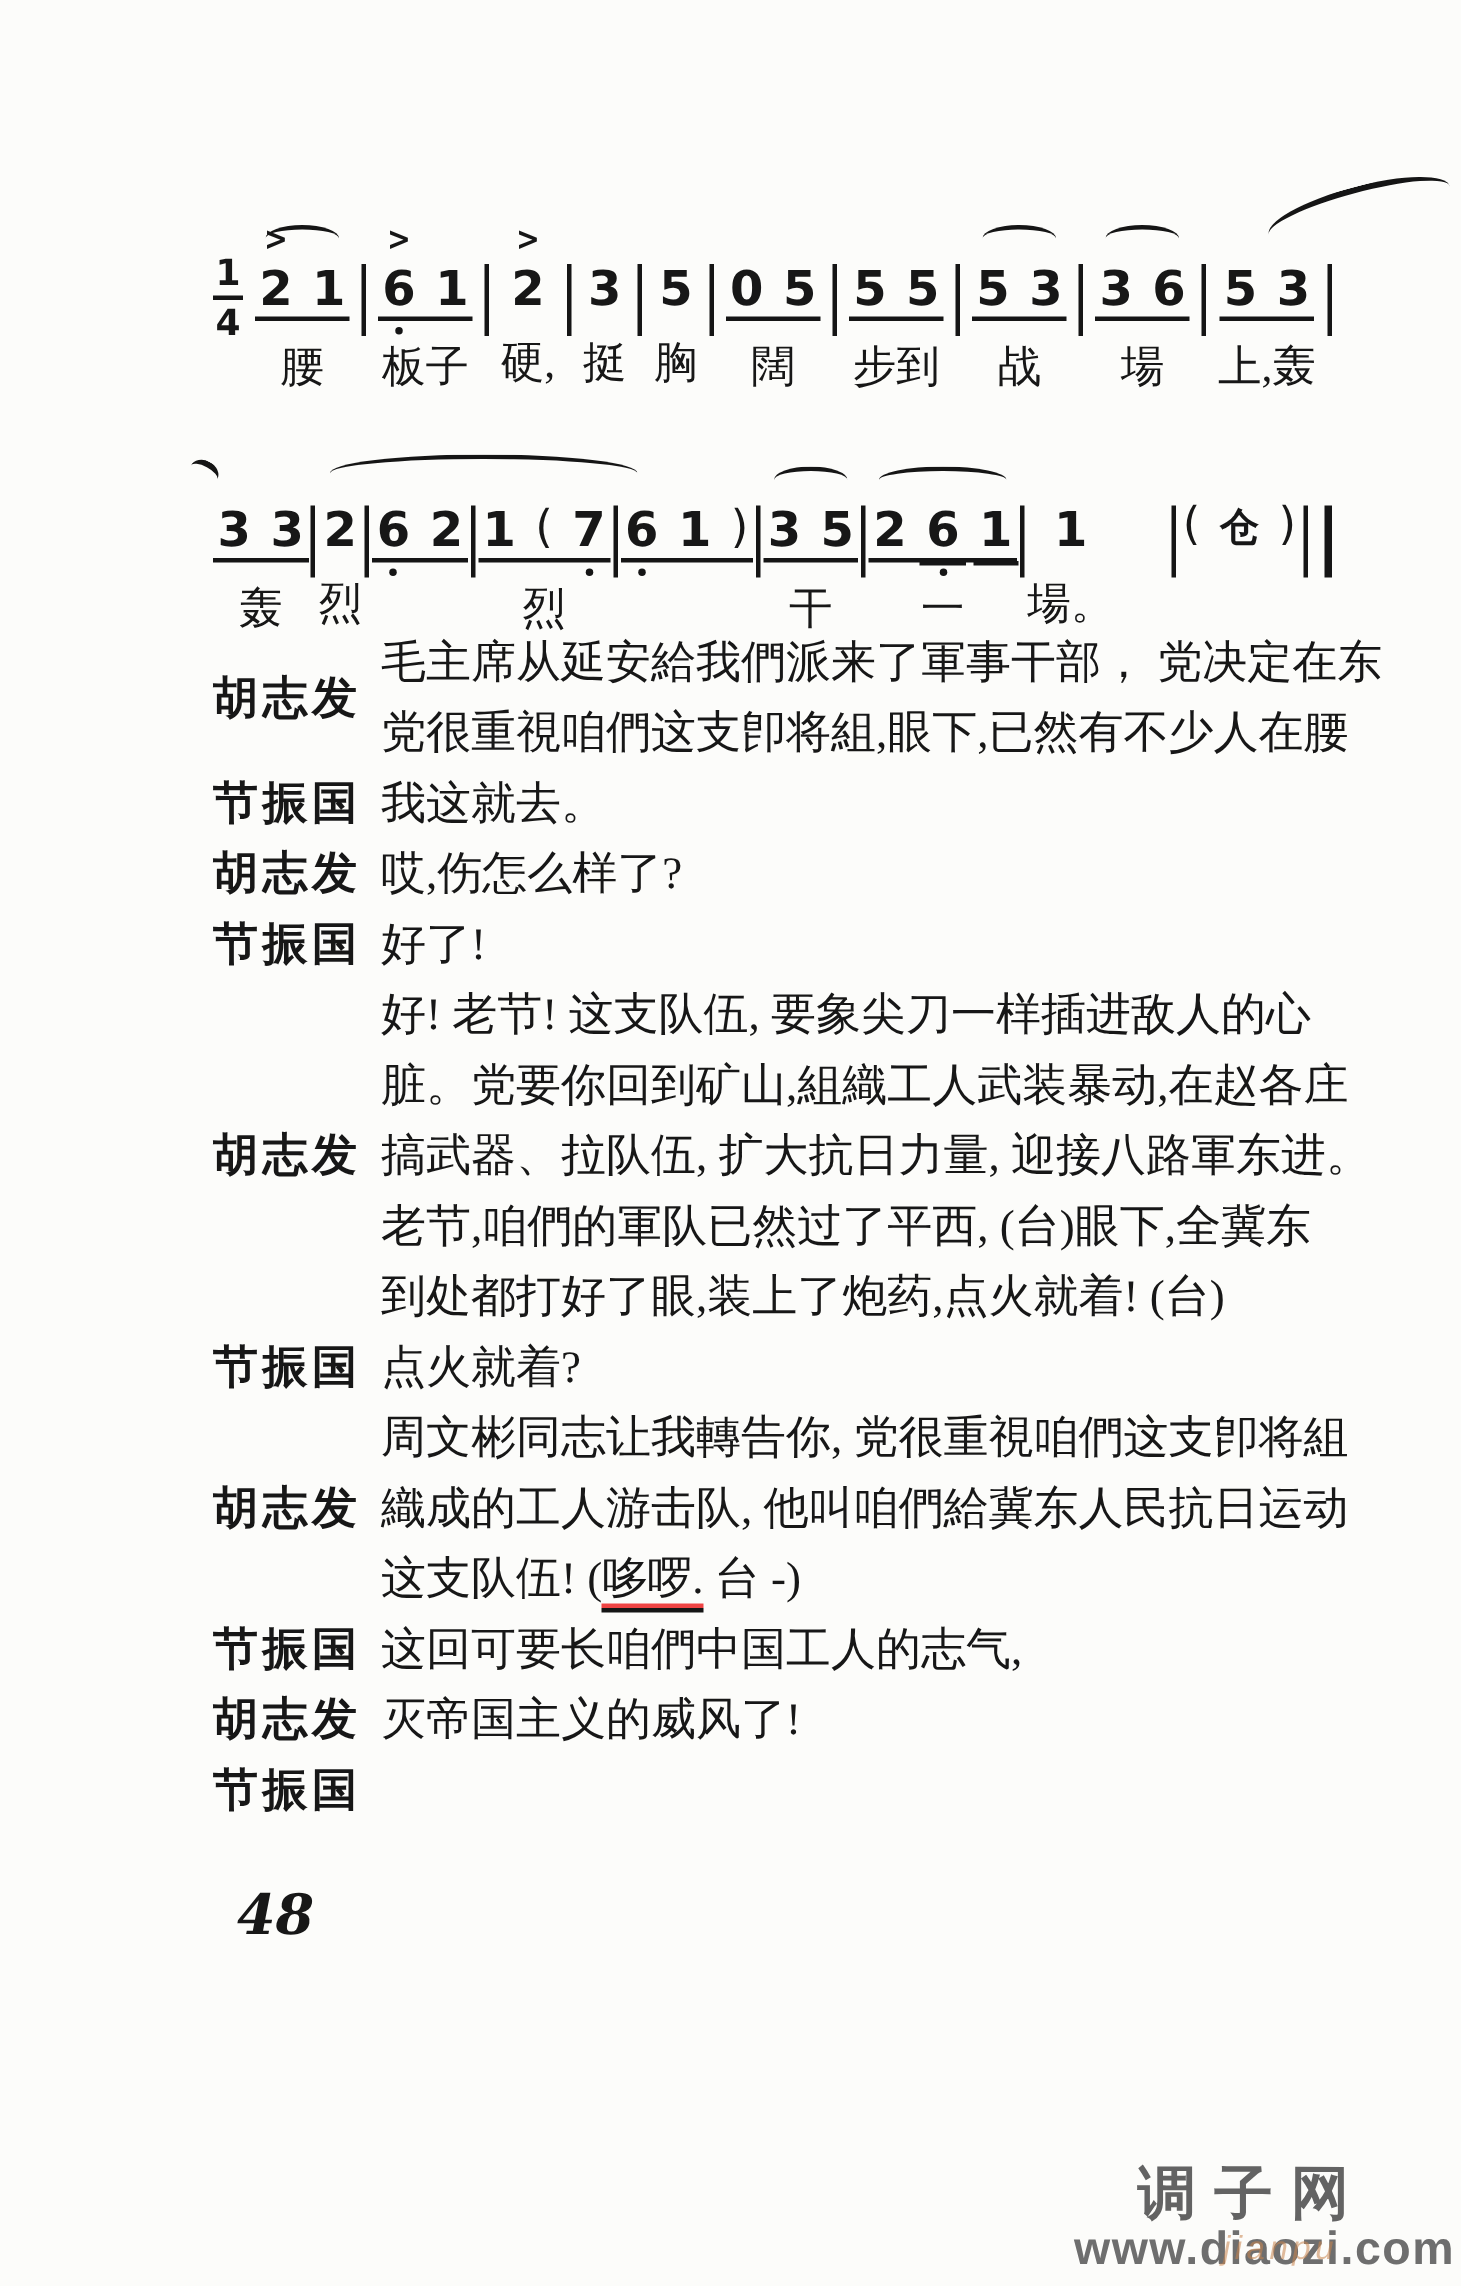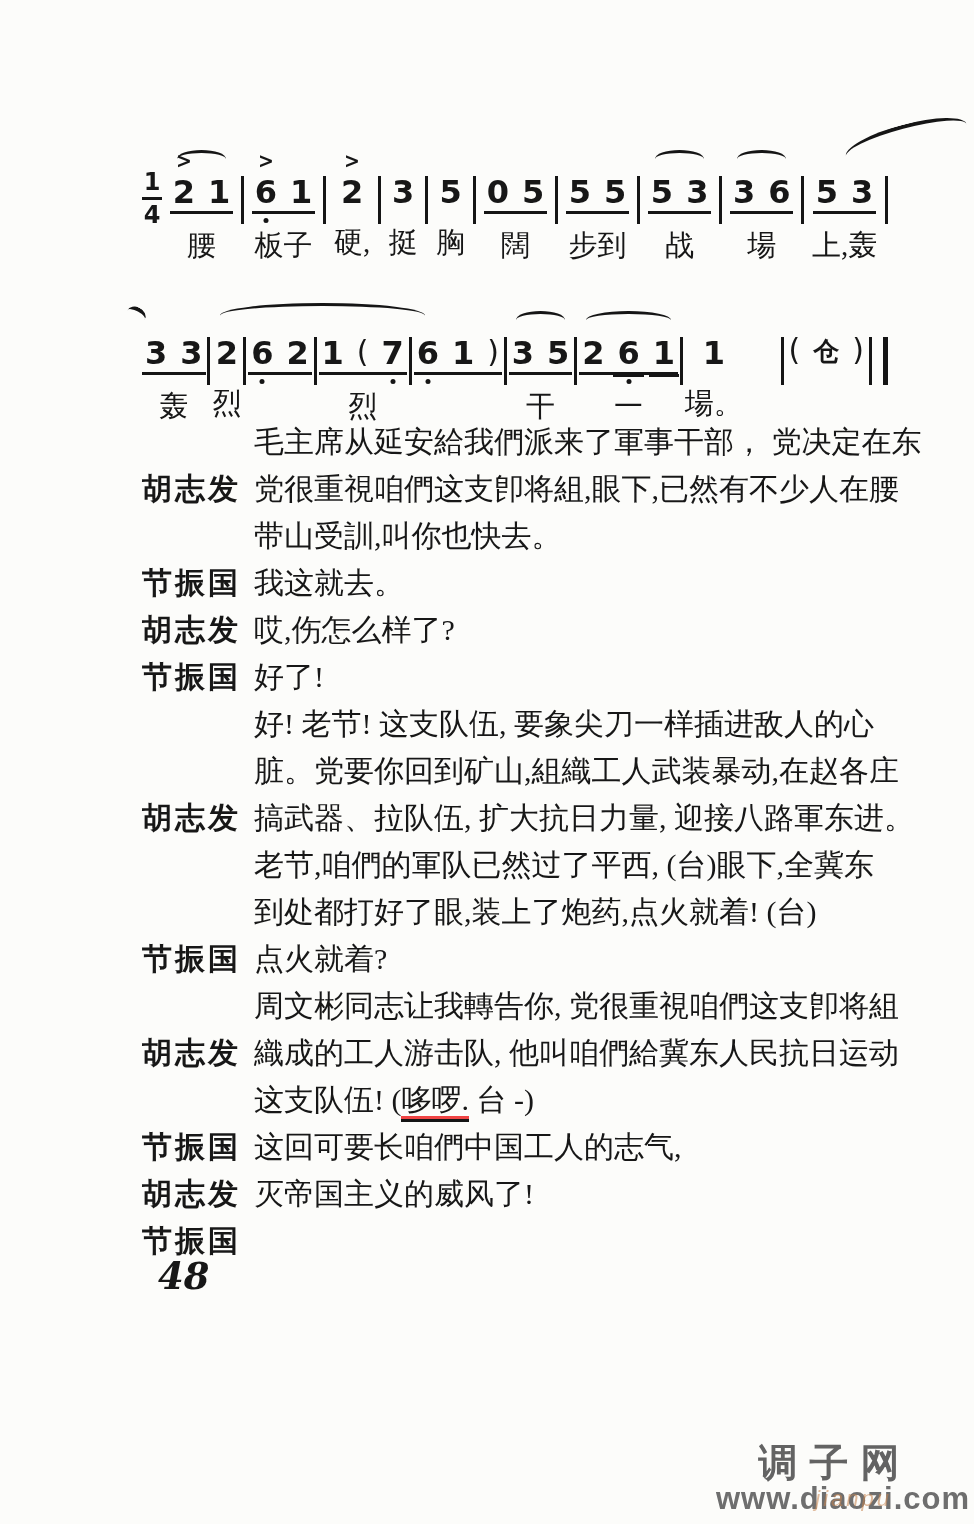--- a/index.html
+++ b/index.html
@@ -227,21 +227,20 @@
         </div>
         <div class="m-bar2"></div>
       </div>
     </div>
   <div class="dialogue" id="dialogue">
       <div class="dlg">
         <div class="speaker">胡志发</div>
         <div class="text">
           <div class="line">毛主席从延安給我們派来了軍事干部， 党决定在东</div>
           <div class="line">党很重視咱們这支卽将組,眼下,已然有不少人在腰</div>
-          <div class="line">带山受訓,叫你也快去。</div>
         </div>
       </div>
       <div class="dlg">
         <div class="speaker">节振国</div>
         <div class="text">
           <div class="line">我这就去。</div>
         </div>
       </div>
       <div class="dlg">
         <div class="speaker">胡志发</div>

